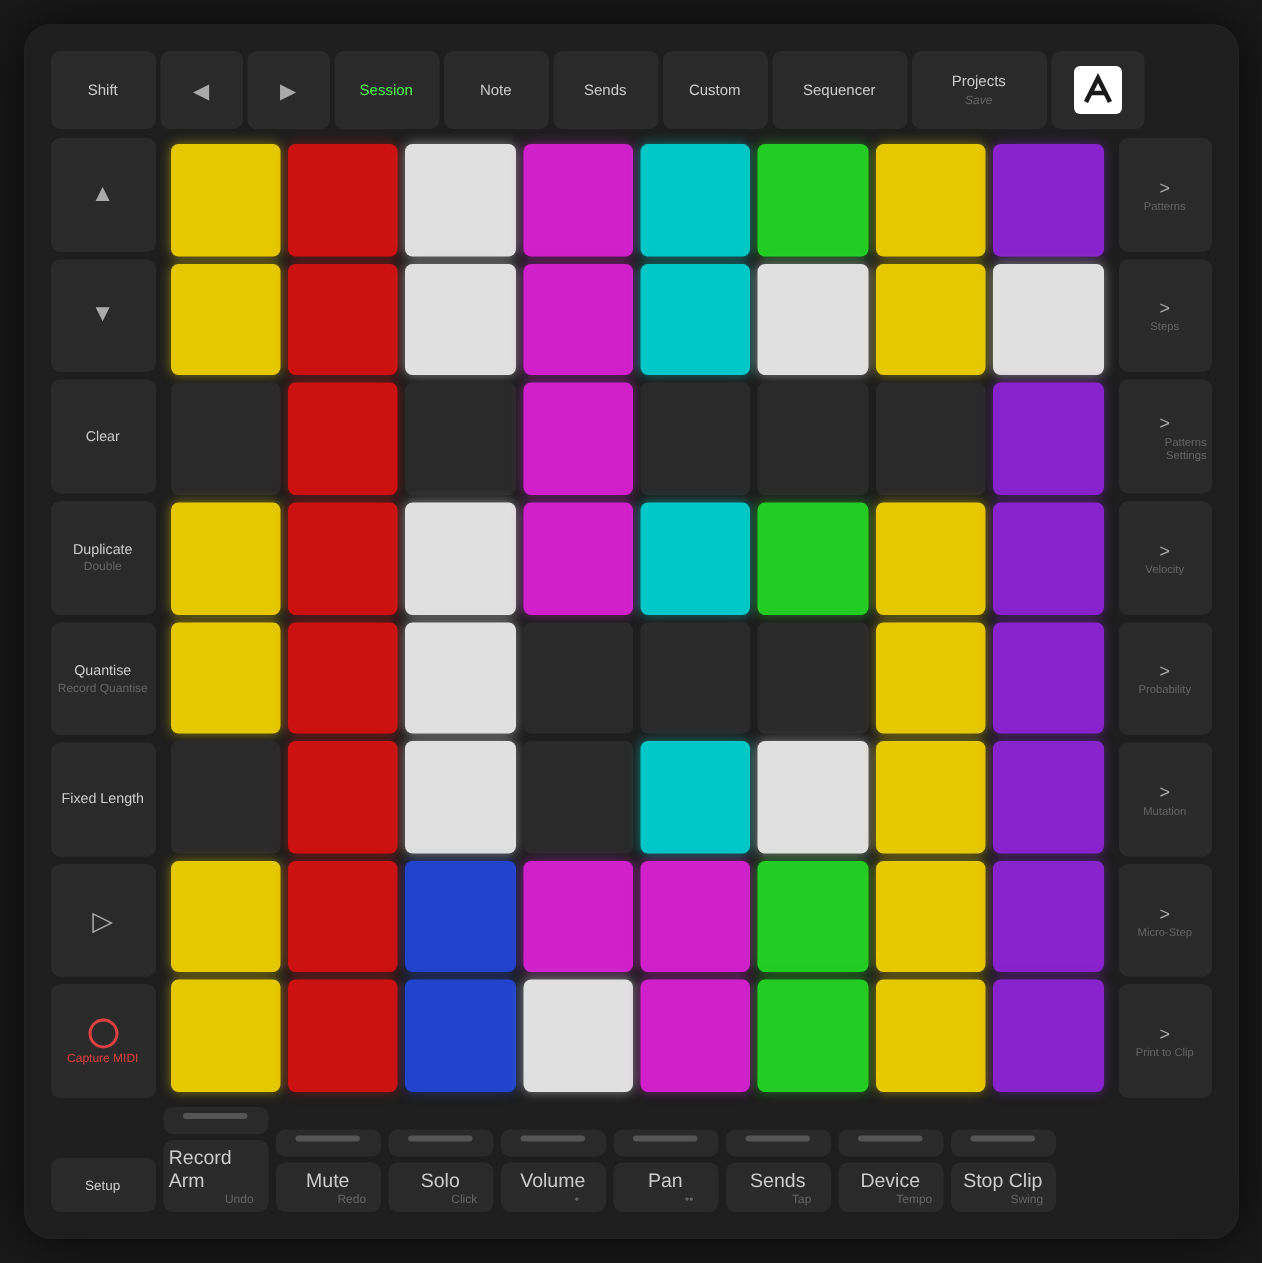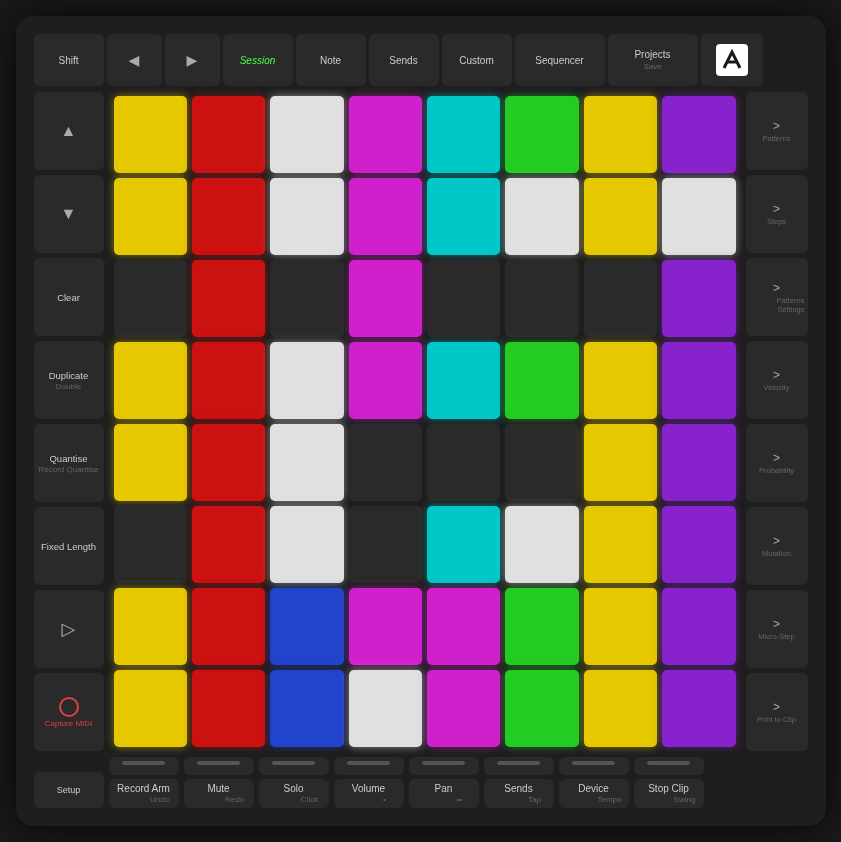--- a/index.html
+++ b/index.html
@@ -53,21 +53,21 @@
       font-weight: 500;
       text-align: center;
     }
     .btn .sub-label {
       font-size: 8px;
       color: #666;
       text-align: center;
       margin-top: 2px;
       font-style: italic;
     }
-    .btn.active-green .main-label { color: #4cff4c; font-style: italic; }
+    .btn.active-green .main-label { color: #4cff4c; }
     .btn.logo-btn {
       background: #2a2a2a;
       border-radius: 6px;
     }
     .logo-icon {
       width: 32px;
       height: 32px;
       background: white;
       border-radius: 4px;
       display: flex;
@@ -168,21 +168,21 @@
       background: #2a2a2a;
       border-radius: 6px;
       display: flex;
       flex-direction: column;
       align-items: center;
       justify-content: center;
       cursor: pointer;
       padding: 4px;
     }
     .bottom-btn .main-label {
-      font-size: 10px;
+      font-size: 13px;
       color: #ccc;
       font-weight: 500;
       text-align: left;
     }
     .bottom-btn .sub-label {
       font-size: 8px;
       color: #666;
       text-align: right;
       margin-top: 1px;
       padding-left: 32px;

